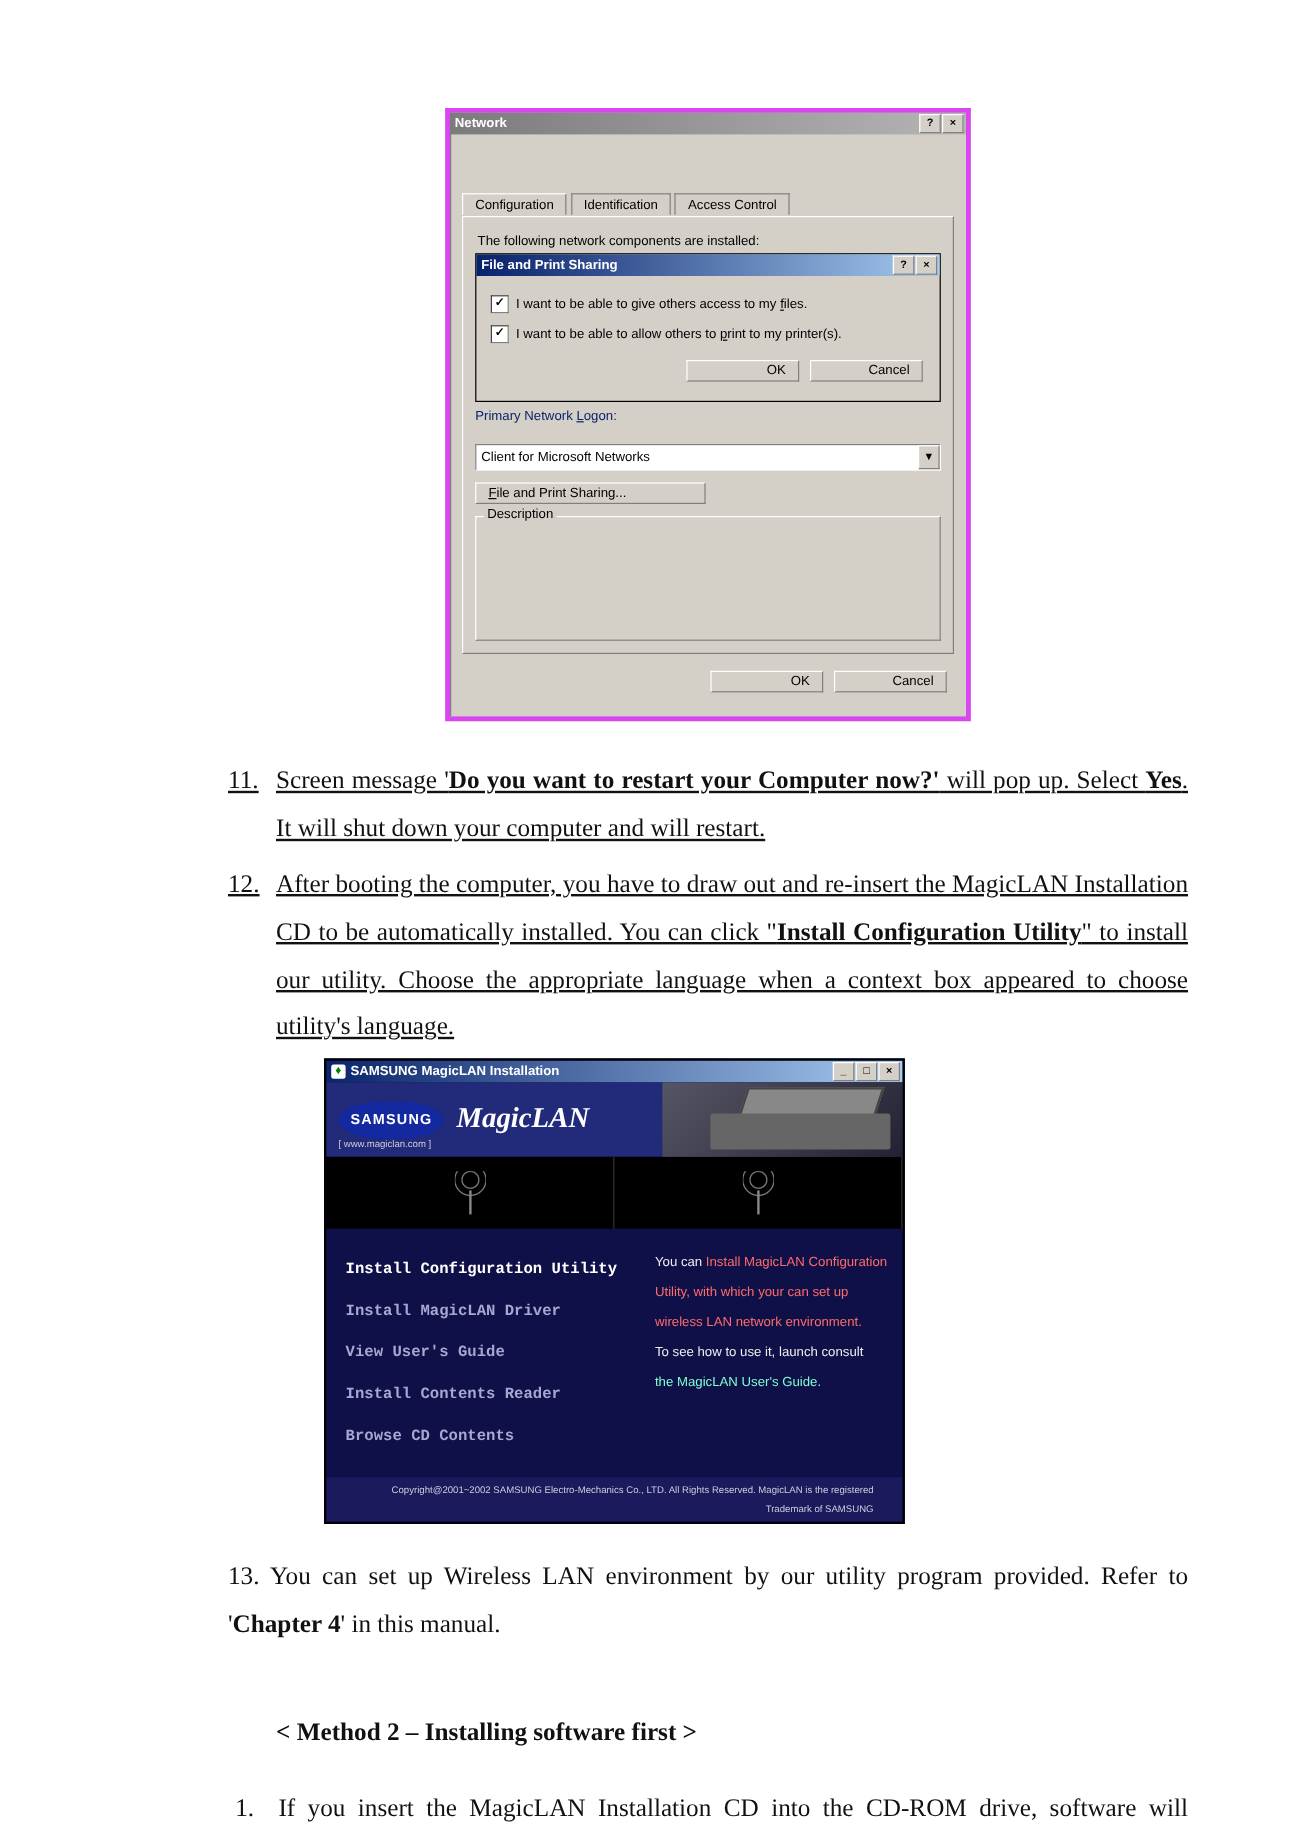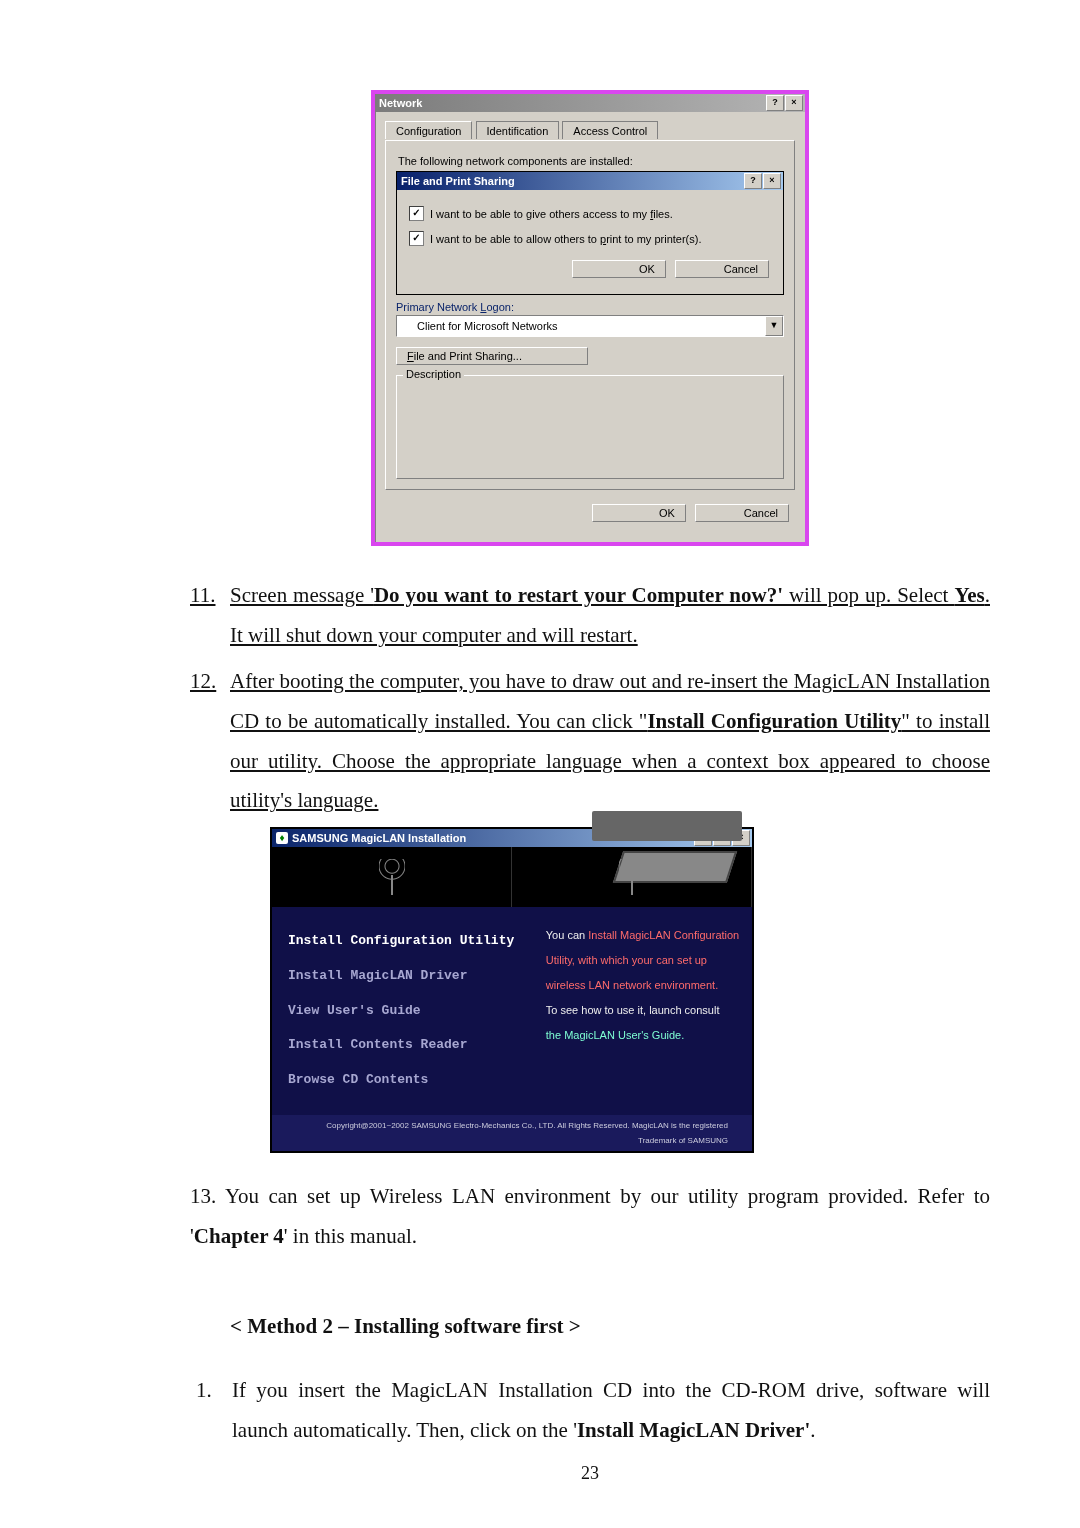--- a/index.html
+++ b/index.html
@@ -47,21 +47,21 @@
     width: 16px; height: 14px;
     background: #d4d0c8;
     border: 1px solid #808080;
     border-top-color: #fff; border-left-color: #fff;
     font-size: 9px; line-height: 12px;
     text-align: center; font-weight: bold;
     color: #000;
   }
   .dlg-body { padding: 8px 10px 10px 10px; }
 
-  .tab-row { position: relative; height: 20px; }
+  .tab-row { position: relative; height: 20px; margin-top: 40px; }
   .tab {
     display: inline-block;
     padding: 3px 10px 2px 10px;
     border: 1px solid #808080;
     border-bottom: none;
     background: #d4d0c8;
     position: relative;
     top: 1px;
     font-size: 11px;
   }
@@ -107,22 +107,22 @@
   }
 
   .label-small { font-size: 11px; color: #0a246a; }
   .dropdown {
     display: flex;
     border: 1px solid #808080;
     border-bottom-color: #fff; border-right-color: #fff;
     background: #fff;
     height: 20px;
     align-items: center;
-    padding-left: 20px;
-    margin-top: 2px;
+    padding-left: 4px;
+    margin-top: 17px;
   }
   .dropdown .dd-text { flex: 1; font-size: 11px; }
   .dropdown .dd-arrow {
     width: 16px; height: 18px;
     background: #d4d0c8;
     border: 1px solid #808080;
     border-top-color: #fff; border-left-color: #fff;
     text-align: center; line-height: 16px; font-size: 9px;
   }
   .fps-btn {
@@ -416,20 +416,25 @@
       <div class="ml-title">
         <span class="ml-wc">♦</span>
         <span style="flex:1">SAMSUNG MagicLAN Installation</span>
         <div class="title-btns">
           <div class="title-btn">_</div>
           <div class="title-btn">□</div>
           <div class="title-btn">×</div>
         </div>
       </div>
       <div class="ml-header">
+        <div class="ml-logo" style="position:relative;">
+          <span class="samsung-oval">SAMSUNG</span>
+          <span class="ml-brand">MagicLAN</span>
+          <span class="ml-url">[ www.magiclan.com ]</span>
+        </div>
         <div class="ml-laptop">
           <div class="laptop-screen"></div>
           <div class="laptop-body"></div>
         </div>
       </div>
       <div class="ml-icons">
         <div class="ml-icon-cell">
           <div class="antenna"></div>
         </div>
         <div class="ml-icon-cell">

